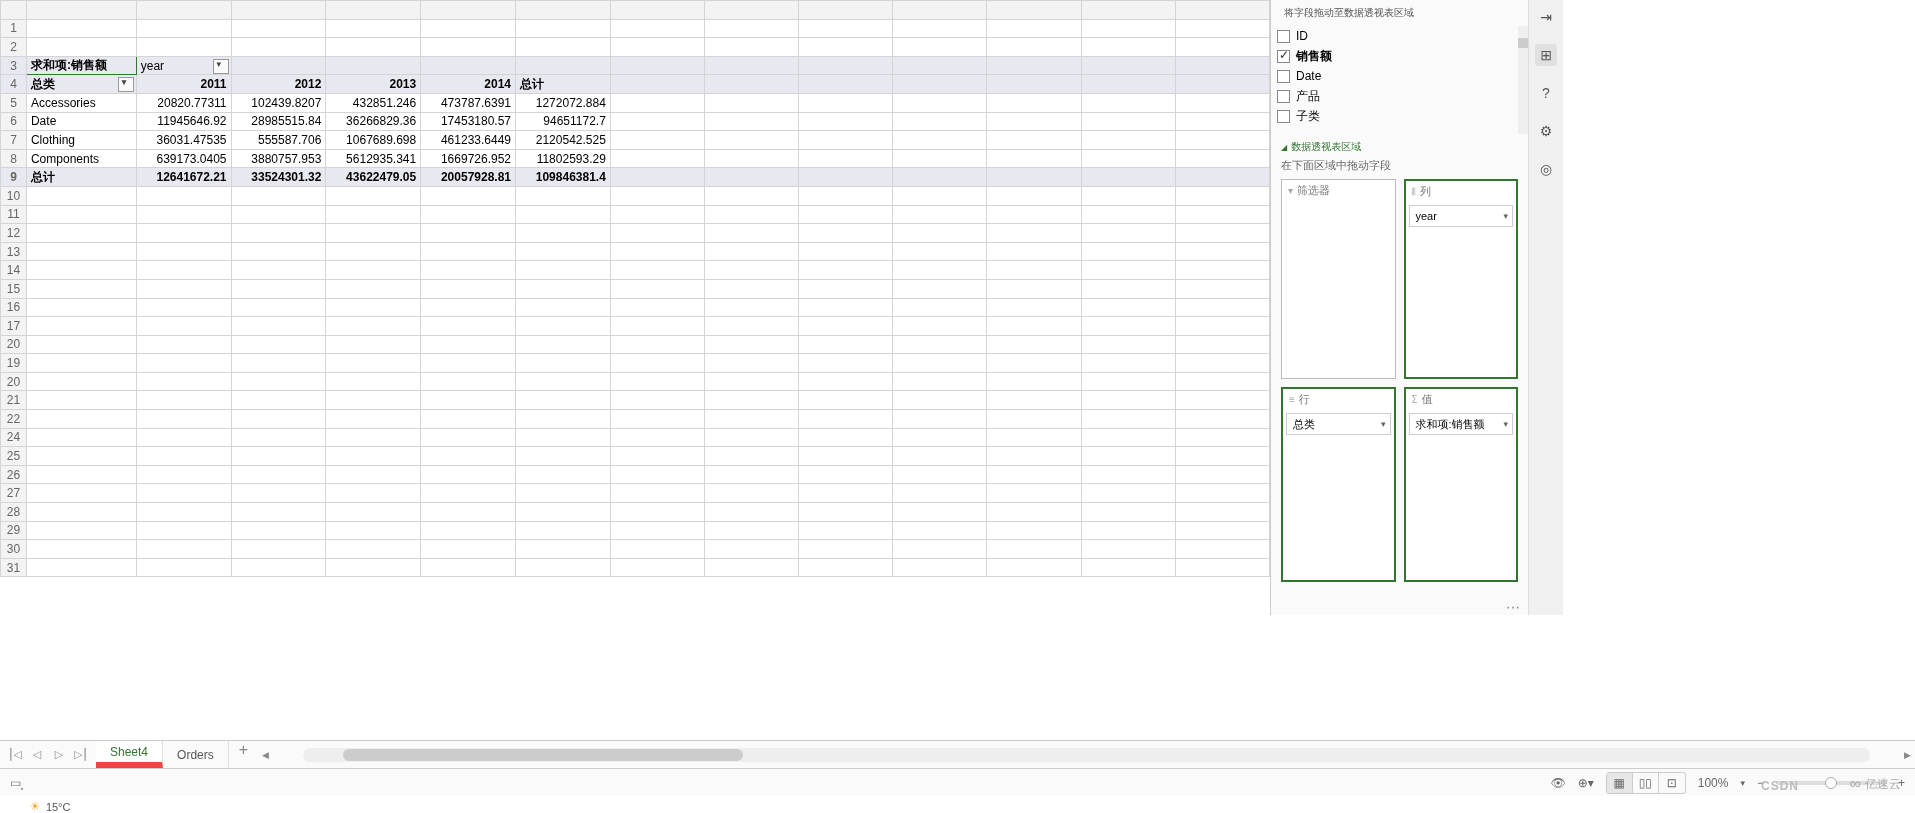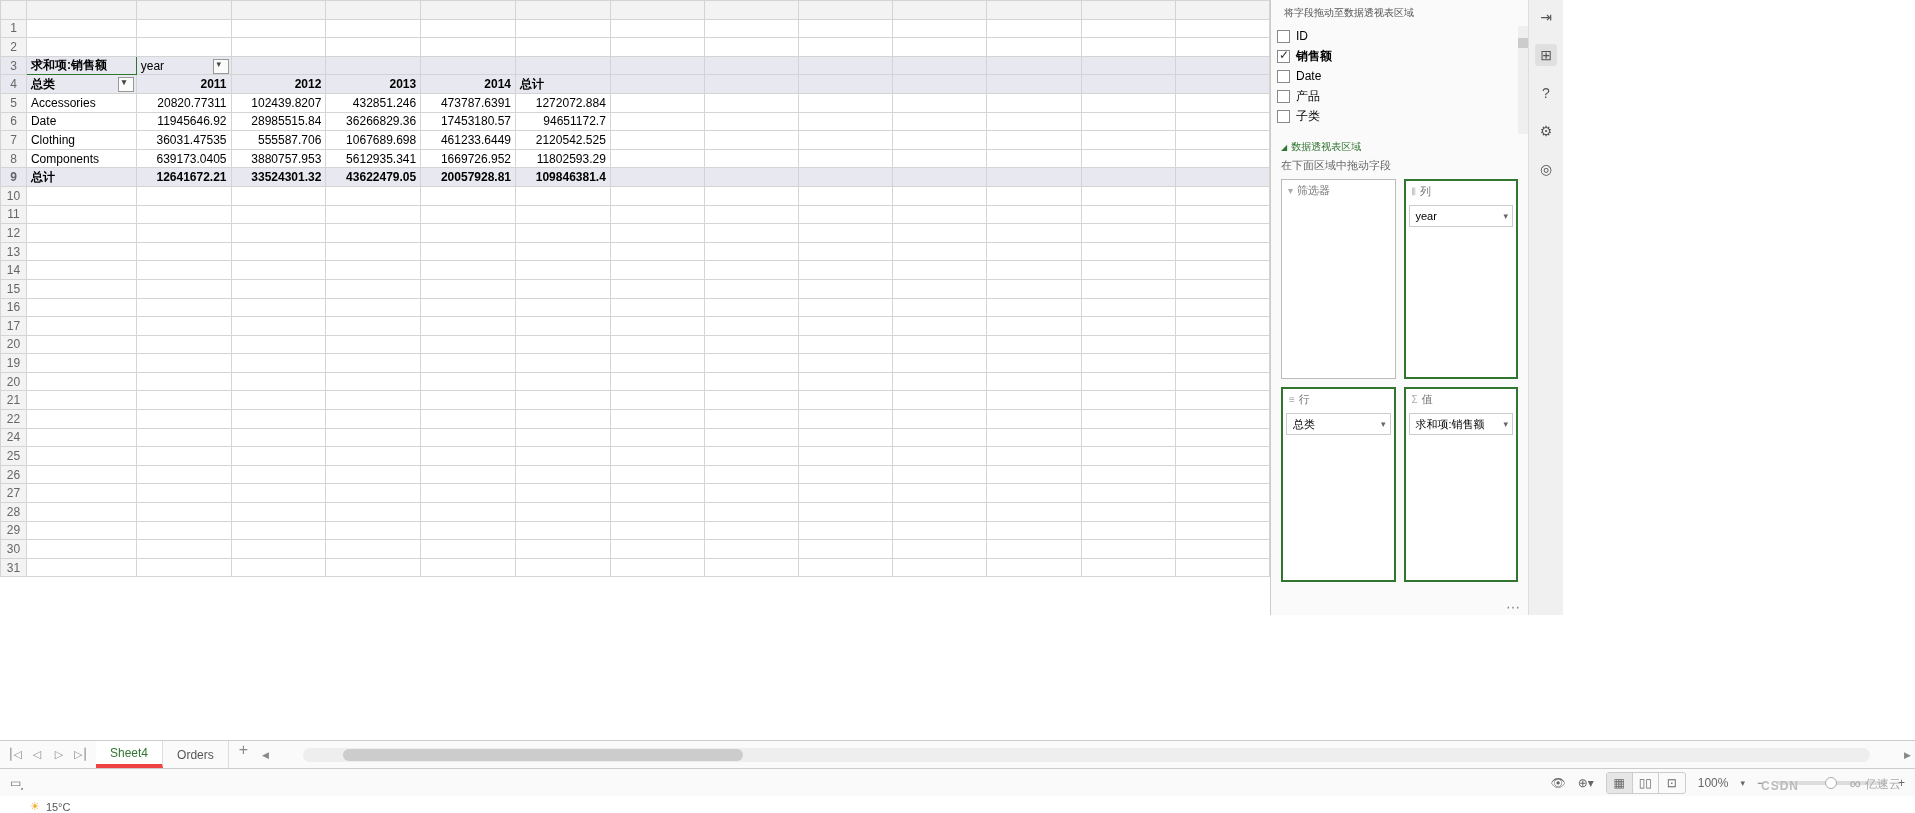--- a/index.html
+++ b/index.html
@@ -51,21 +51,21 @@
 
 .right-toolbar { width: 35px; background: #f0f0f0; border-left: 1px solid #ddd; display: flex; flex-direction: column; align-items: center; padding-top: 6px; gap: 16px; }
 .rt-icon { width: 22px; height: 22px; display: flex; align-items: center; justify-content: center; color: #555; font-size: 14px; cursor: pointer; }
 
 
 .tabs-bar { position: absolute; bottom: 45px; left: 0; right: 0; height: 28px; border-top: 1px solid #ccc; background: #fafafa; display: flex; align-items: center; }
 .tab-nav { display: flex; padding: 0 6px; gap: 4px; }
 .tab-nav-btn { width: 18px; height: 18px; display: flex; align-items: center; justify-content: center; color: #888; cursor: pointer; font-size: 11px; }
 .tabs { display: flex; height: 100%; }
 .tab { padding: 0 14px; border-right: 1px solid #ddd; display: flex; align-items: center; font-size: 12px; color: #555; cursor: pointer; }
-.tab.active { background: #fff; color: #31752f; border-bottom: 4px solid #ef4444; }
+.tab.active { background: #fff; color: #31752f; border-bottom: 6px solid #ef4444; }
 .tab-add { padding: 0 10px; color: #888; cursor: pointer; }
 .hscroll { flex: 1; margin: 0 30px; height: 14px; background: #eee; position: relative; align-self: center; border-radius: 7px; }
 .hscroll-thumb { position: absolute; left: 40px; width: 400px; top: 1px; bottom: 1px; background: #ccc; border-radius: 6px; }
 .hscroll-arrow { font-size: 9px; color: #888; padding: 0 4px; }
 
 
 .status-bar { position: absolute; bottom: 17px; left: 0; right: 0; height: 28px; border-top: 1px solid #ccc; background: #fafafa; display: flex; align-items: center; padding: 0 10px; font-size: 12px; color: #666; justify-content: space-between; }
 .status-left { display: flex; align-items: center; gap: 10px; }
 .status-right { display: flex; align-items: center; gap: 12px; }
 .view-toggles { display: flex; border: 1px solid #ccc; border-radius: 3px; overflow: hidden; }

